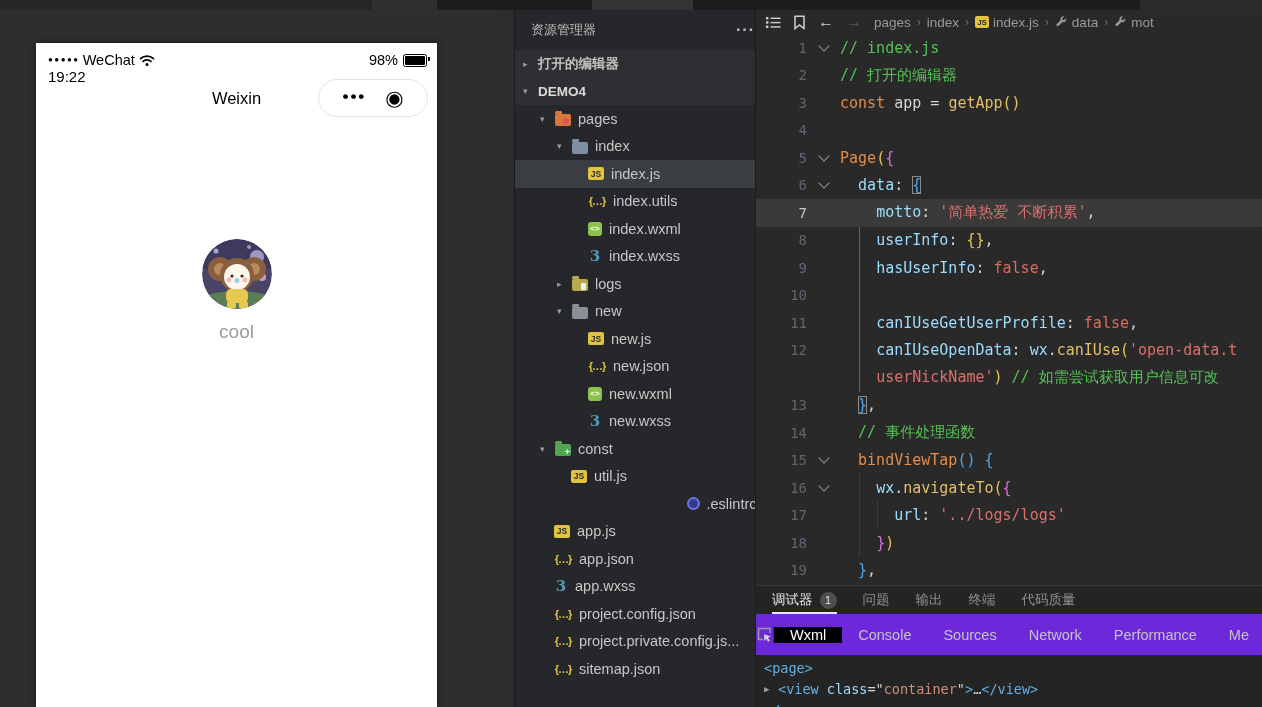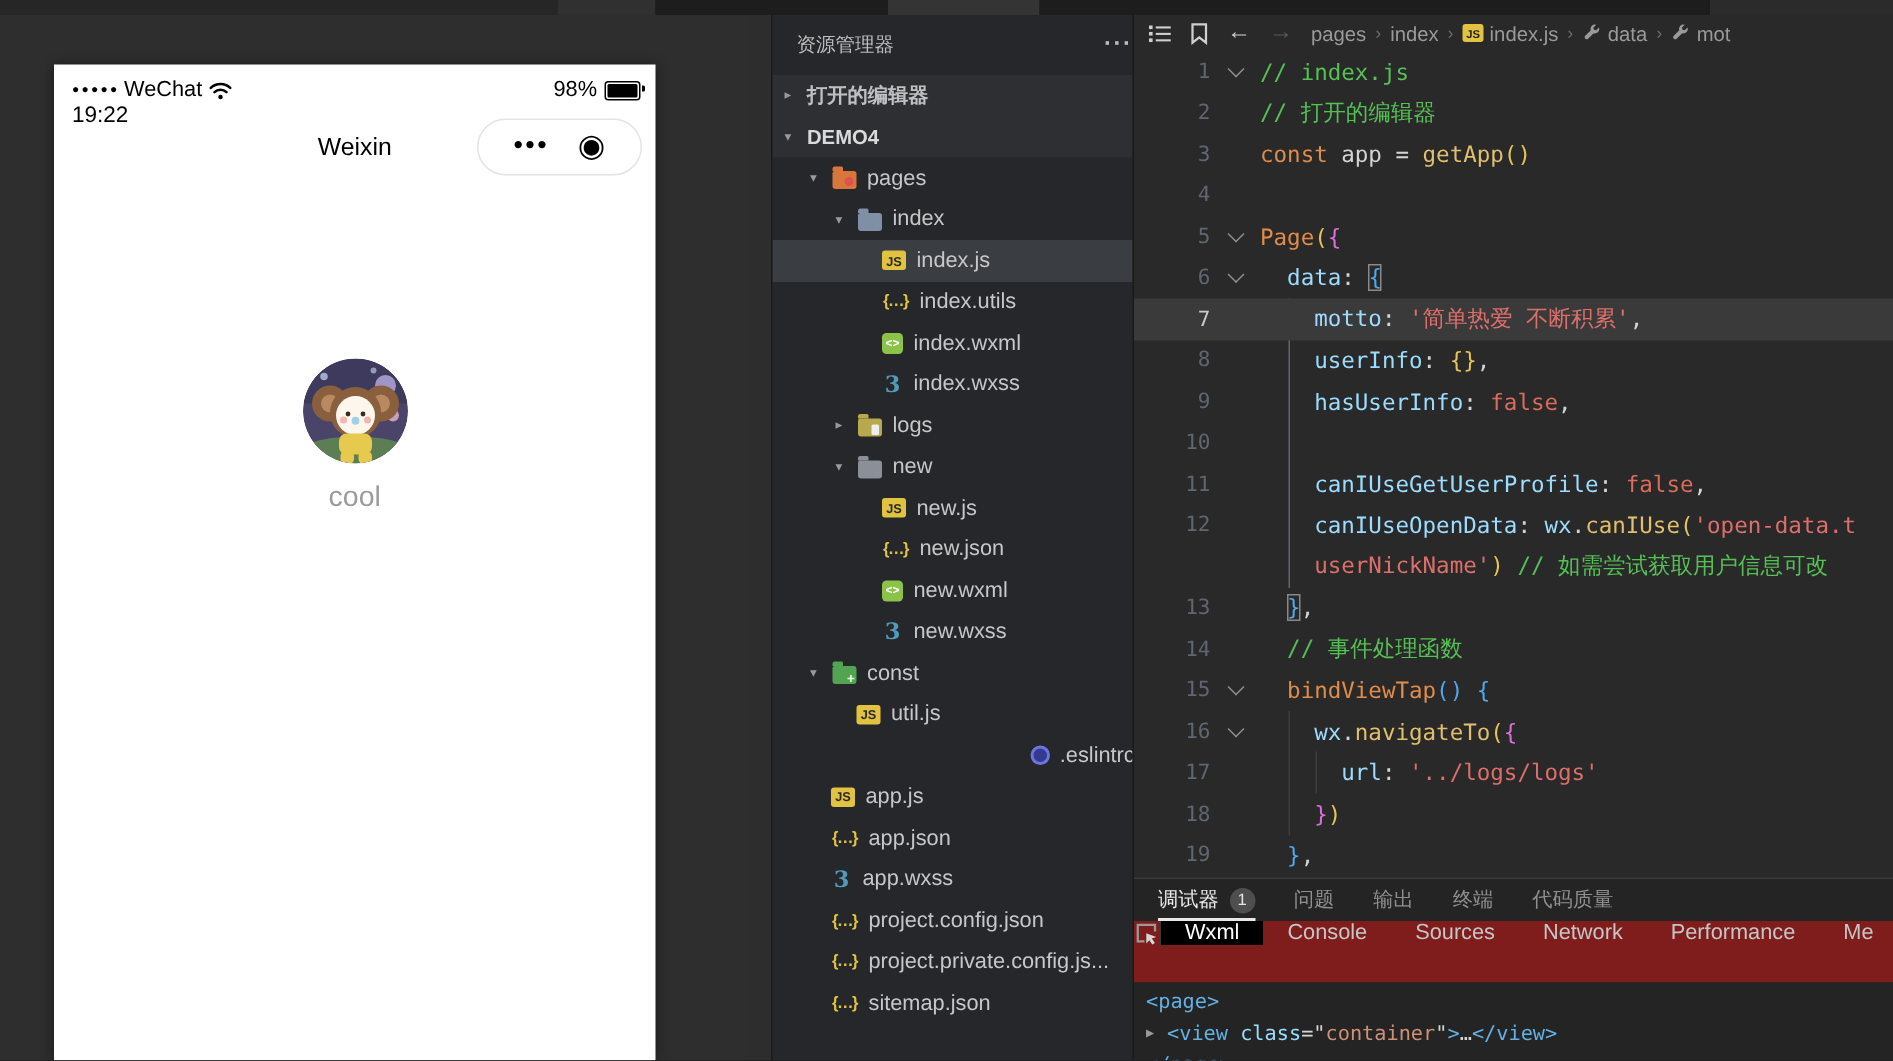--- a/index.html
+++ b/index.html
@@ -79,21 +79,21 @@
   .tk-st{color:#DD6F6B}.tk-bo{color:#DB6C5C}.tk-pl{color:#D4D4D4}
   .tk-g1{color:#E5C455}.tk-g2{color:#D670D6}.tk-g3{color:#4FA7EC}
   .tk-g3m{color:#4FA7EC;outline:1px solid #8a8a8a;outline-offset:-1px;}
   
   .debugger{position:absolute;left:0;right:0;bottom:0;height:121px;background:#242424;border-top:1px solid #3a3a3a;}
   .dbg-tabs1{height:28px;display:flex;align-items:stretch;gap:26px;padding-left:16px;font-size:13.5px;}
   .t1{display:flex;align-items:center;color:#8f8f8f;cursor:pointer;position:relative;gap:7px;}
   .t1.active{color:#eaeaea;align-items:center;}
   .t1.active::after{content:"";position:absolute;left:0;right:0;bottom:0;height:2px;background:#e8e8e8;}
   .badge{width:17px;height:17px;border-radius:50%;background:#4f4f4f;color:#e6e6e6;font-size:11px;display:inline-flex;align-items:center;justify-content:center;}
-  .dbg-tabs2{height:41px;background:#7f1d1d;display:flex;align-items:flex-start;}
+  .dbg-tabs2{height:41px;background:#6d28d9;display:flex;align-items:center;}
   .insp{width:38px;display:flex;align-items:center;justify-content:center;cursor:pointer;border-right:1px solid #3a3a3a;}
   .t2{display:flex;align-items:center;padding:0 16px;color:#c5c5c5;font-size:14.5px;cursor:pointer;}
   .t2.active{background:#000;color:#fff;}
   .dbg-dom{height:52px;overflow:hidden;padding:3px 0 0 8px;font-family:"DejaVu Sans Mono",monospace;font-size:13.5px;line-height:21px;background:#242424;}
   .drow{white-space:pre;display:flex;align-items:center;cursor:pointer;}
   .darr{width:14px;font-size:9px;color:#9a9a9a;flex:none;}
   .dk-tag{color:#63B0E3}.dk-attr{color:#9CDCFE}.dk-val{color:#CE9178}.dk-pl{color:#d4d4d4}
 </style>
 </head>
 <body>

